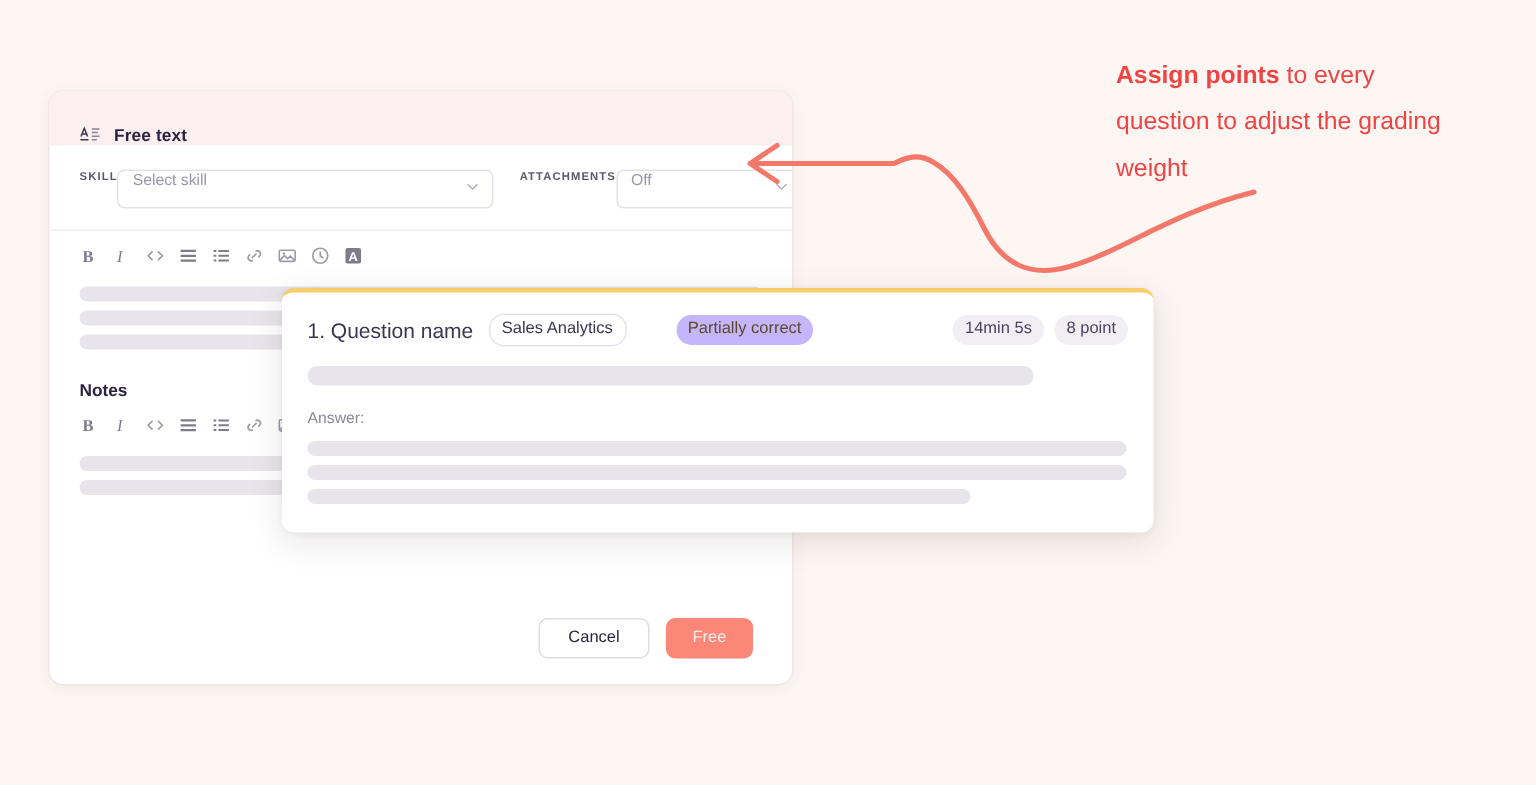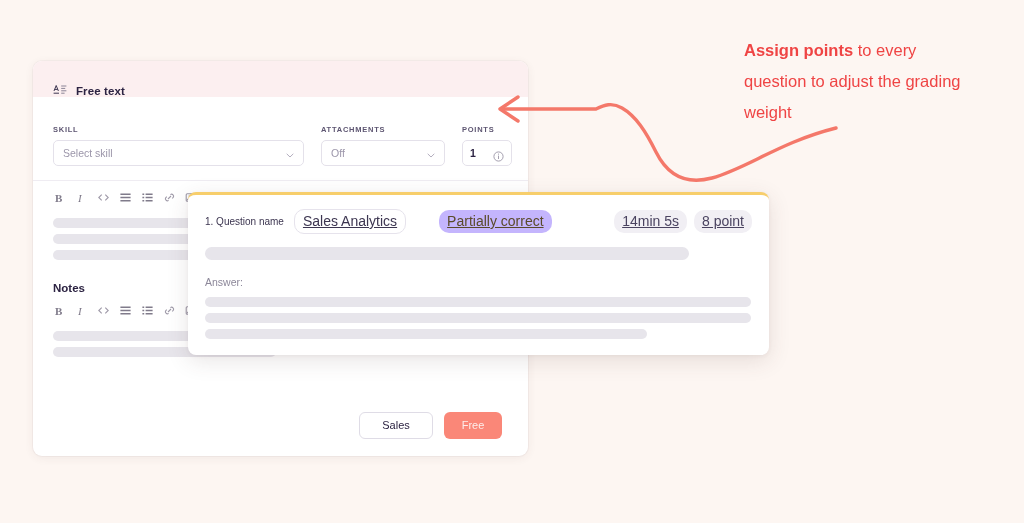--- a/index.html
+++ b/index.html
@@ -46,34 +46,34 @@
     display: block;
   }
 
   
   .field-row {
     display: flex;
     align-items: flex-end;
     padding: 16px 20px 0 20px;
     gap: 17px;
   }
-  .field { display: flex; flex-direction: column; margin-top: 12px; }
+  .field { display: flex; flex-direction: row; }
   .field-label {
     font-size: 7.5px;
     font-weight: bold;
     letter-spacing: 0.75px;
     color: #5D5571;
     margin-bottom: 6px;
   }
   .select-box {
     height: 26px;
     border: 1px solid #E4E1EA;
     border-radius: 5px;
     display: flex;
-    align-items: center;
+    align-items: flex-start;
     padding: 0 9px;
     background: #fff;
     position: relative;
   }
   .select-box .val {
     font-size: 10.5px;
     color: #9C96AA;
     flex: 1;
   }
   .chev {
@@ -174,31 +174,30 @@
     border-top: 3px solid #F7CE6B;
     box-shadow: 0 6px 22px rgba(80, 55, 55, 0.13), 0 1px 4px rgba(80,55,55,.06);
     overflow: hidden;
   }
   .ov-row {
     display: flex;
     align-items: center;
     padding: 14px 17px 0 17px;
   }
   .ov-qname {
-    font-size: 10px;
+    font-size: 14px;
     color: #3C3550;
     margin-right: 10px;
   }
   .pill {
-    font-size: 14px;
+    font-size: 11px;
     border-radius: 10px;
     padding: 4px 8px 4.5px 8px;
     line-height: 1;
     white-space: nowrap;
-    text-decoration: underline;
   }
   .pill-skill {
     background: #fff;
     border: 1px solid #E6E3EC;
     color: #3C3550;
     margin-right: 8px;
   }
   .pill-status {
     background: #c4b5fd;
     color: #5A4A2A;
@@ -397,21 +396,21 @@
         </svg>
       </span>
   </div>
 
   <div class="sk-group">
     <div class="sk" style="width:455px"></div>
     <div class="sk" style="width:223px"></div>
   </div>
 
   <div class="footer">
-    <div class="btn btn-cancel">Sales</div>
+    <div class="btn btn-cancel">Cancel</div>
     <div class="btn btn-save">Free</div>
   </div>
 
 </div>
 
 <div class="overlay-card">
   <div class="ov-row">
     <span class="ov-qname">1. Question name</span>
     <span class="pill pill-skill">Sales Analytics</span>
     <span class="pill pill-status">Partially correct</span>

